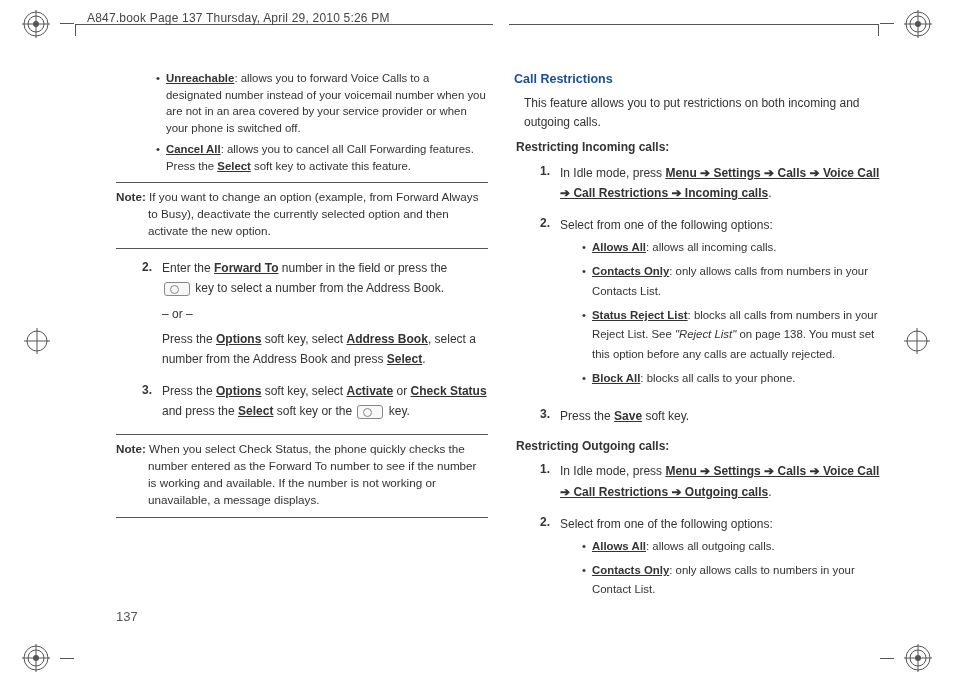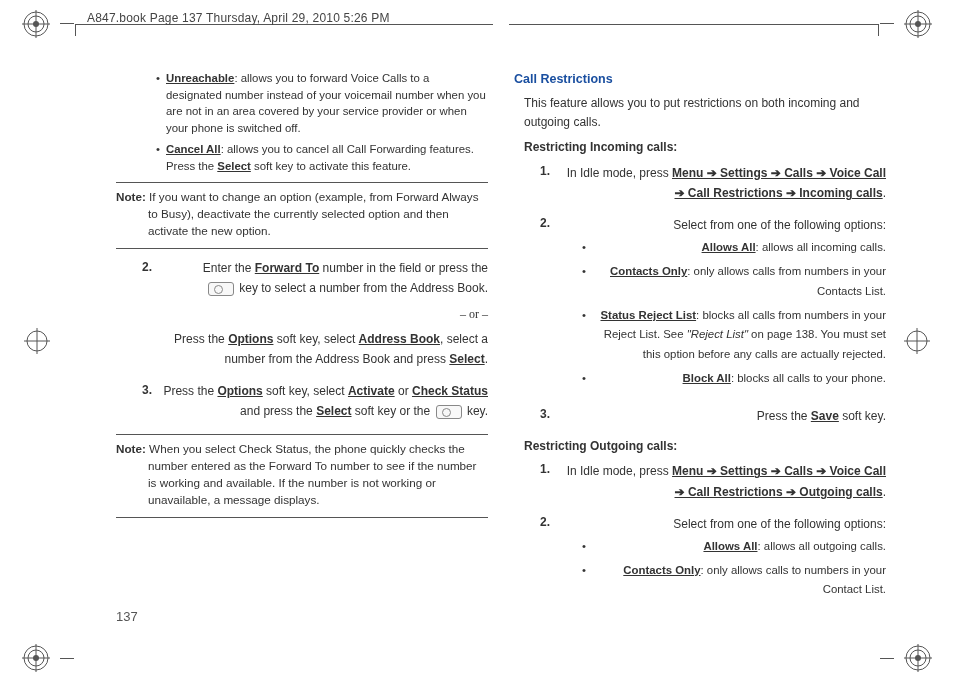--- a/index.html
+++ b/index.html
@@ -24,27 +24,27 @@
   .bullet-block .bullet-item { display: flex; gap: 6px; margin-bottom: 5px; font-size: 11.4px; }
   .bullet-block .dot { flex: 0 0 auto; }
   .bullet-block .txt { flex: 1 1 auto; }
   .bold { font-weight: bold; text-decoration: underline; }
   .hr { border: 0; border-top: 1px solid #555; margin: 8px 0 6px; }
   .note { font-size: 11.7px; padding-left: 0; text-indent: -32px; margin-left: 32px; margin-right: 8px; }
   .note .label { font-weight: bold; }
   .step-list { margin-top: 10px; }
   .step { display: flex; gap: 10px; margin-bottom: 12px; padding-left: 18px; }
   .step .num { font-weight: bold; width: 18px; flex: 0 0 auto; text-align: right; }
-  .step .body { flex: 1 1 auto; font-size: 12px; line-height: 1.65; text-align: right; }
+  .step .body { flex: 1 1 auto; font-size: 12px; line-height: 1.65; }
   .keyicon { display: inline-block; vertical-align: middle; width: 26px; height: 14px; border: 1px solid #888; border-radius: 3px; position: relative; margin: 0 2px; background: #f8f8f8; }
   .keyicon:before { content: ""; position: absolute; left: 5px; top: 2px; width: 7px; height: 7px; border: 1px solid #888; border-radius: 50%; }
-  .or-line { margin: 6px 0; font-family: Liberation Serif, serif; }
+  .or-line { margin: 6px 0; }
   .section-title { color: #1a4fa0; font-weight: bold; font-size: 12.5px; margin-bottom: 6px; }
   .para { font-size: 12px; line-height: 1.55; margin-bottom: 8px; padding-left: 10px; }
-  .subhead { font-weight: bold; font-size: 12px; margin: 8px 8px 6px; padding-left: 2px; }
+  .subhead { font-weight: bold; font-size: 12px; margin: 8px 0 6px; padding-left: 2px; }
   .r-step .body { line-height: 1.7; }
   .r-bullets { padding-left: 22px; margin-top: 2px; }
   .r-bullets .bullet-item { display: flex; gap: 6px; margin-bottom: 5px; font-size: 11.4px; }
   .r-bullets .dot { flex: 0 0 auto; }
   .r-bullets .txt { flex: 1 1 auto; }
   .italic { font-style: italic; }
   .pageno { position: absolute; left: 116px; bottom: 58px; font-size: 13px; color: #555; }
 </style>
 </head>
 <body>

